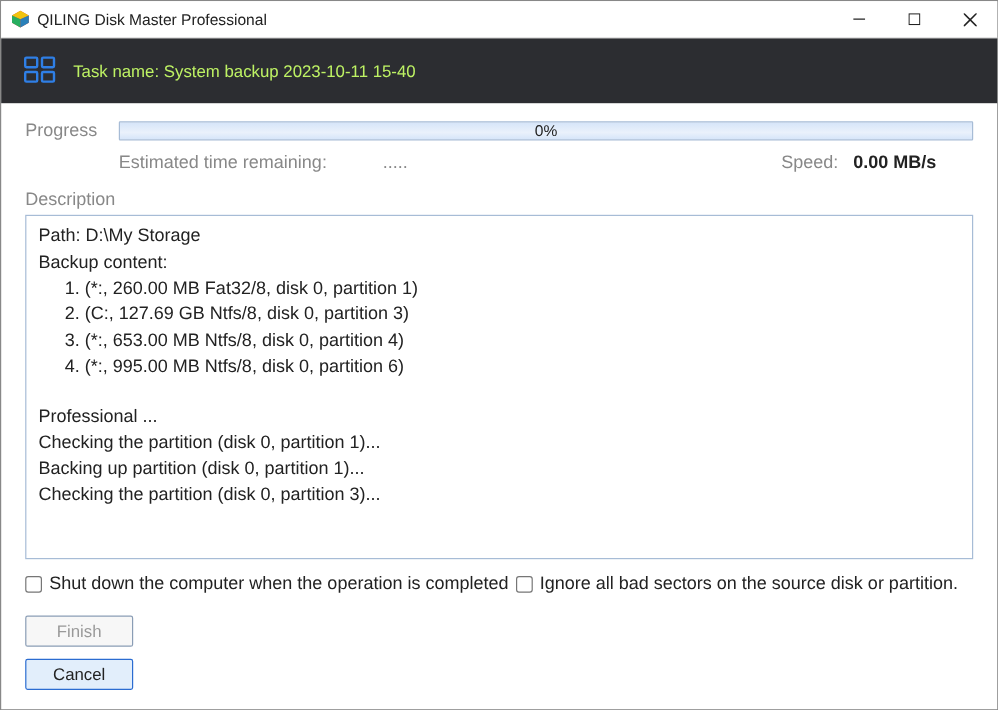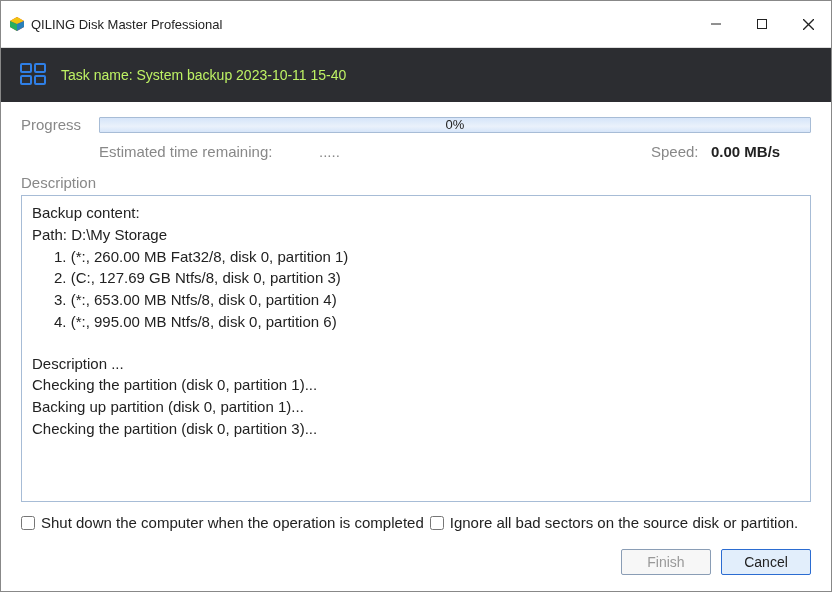--- a/index.html
+++ b/index.html
@@ -14,21 +14,21 @@
   .window {
     width: 832px;
     height: 592px;
     border: 1px solid #888;
     display: flex;
     flex-direction: column;
     background: #fff;
   }
   
   .titlebar {
-    height: 47px;
+    height: 31px;
     background: #fff;
     display: flex;
     align-items: center;
     padding-left: 8px;
     border-bottom: 1px solid #ddd;
   }
   .titlebar .app-icon {
     width: 16px; height: 16px;
     margin-right: 6px;
   }
@@ -145,20 +145,21 @@
     color: #222;
   }
   .checks label { display: flex; align-items: center; gap: 6px; cursor: pointer;}
   .checks input[type=checkbox]{ width:14px; height:14px; }
 
   .btnrow {
     display: flex;
     justify-content: flex-end;
     gap: 10px;
     padding: 12px 20px 16px 20px;
+    flex-direction: column;
   }
   .btn {
     width: 90px;
     height: 26px;
     border: 1px solid #8a9db5;
     background: #fdfdfd;
     font-size: 14px;
     color: #222;
     border-radius: 2px;
     cursor: pointer;
@@ -234,28 +235,28 @@
     <div class="row2">
       <div class="est-lbl">Estimated time remaining:</div>
       <div class="est-val">.....</div>
       <div class="speed-lbl">Speed:</div>
       <div class="speed-val">0.00 MB/s</div>
     </div>
 
     <div class="desc-lbl">Description</div>
 
     <div class="desc-box">
+      <div>Path: D:\My Storage</div>
       <div>Backup content:</div>
-      <div>Path: D:\My Storage</div>
       <div class="indent">1. (*:, 260.00 MB Fat32/8, disk 0, partition 1)</div>
       <div class="indent">2. (C:, 127.69 GB Ntfs/8, disk 0, partition 3)</div>
       <div class="indent">3. (*:, 653.00 MB Ntfs/8, disk 0, partition 4)</div>
       <div class="indent">4. (*:, 995.00 MB Ntfs/8, disk 0, partition 6)</div>
       <div class="spacer"></div>
-      <div>Description ...</div>
+      <div>Professional ...</div>
       <div>Checking the partition (disk 0, partition 1)...</div>
       <div>Backing up partition (disk 0, partition 1)...</div>
       <div>Checking the partition (disk 0, partition 3)...</div>
     </div>
 
     <div class="checks">
       <label>
         <input type="checkbox" style="">
         <span>Shut down the computer when the operation is completed</span>
       </label>

